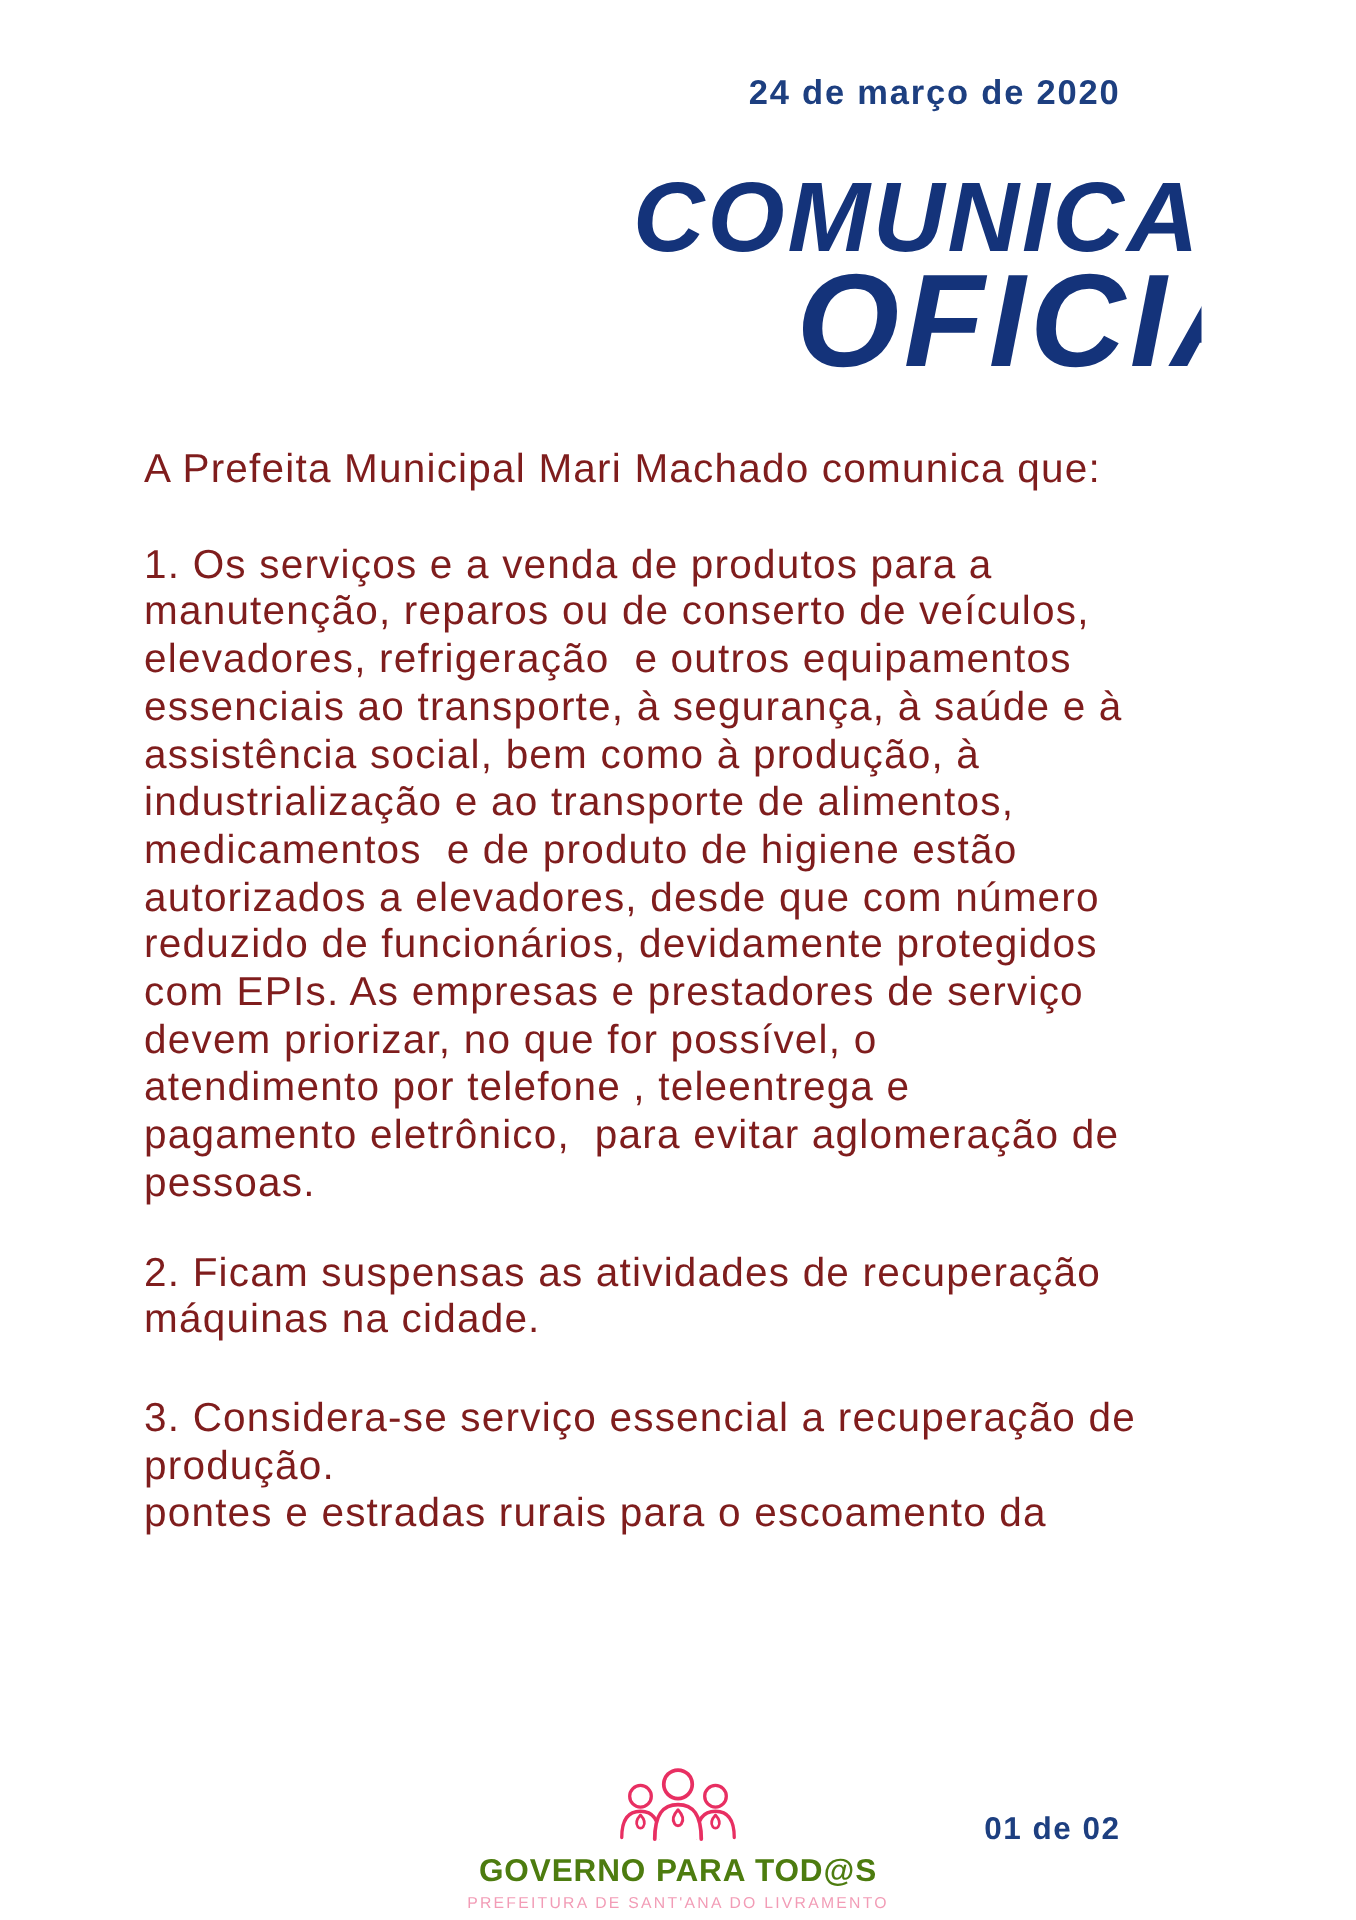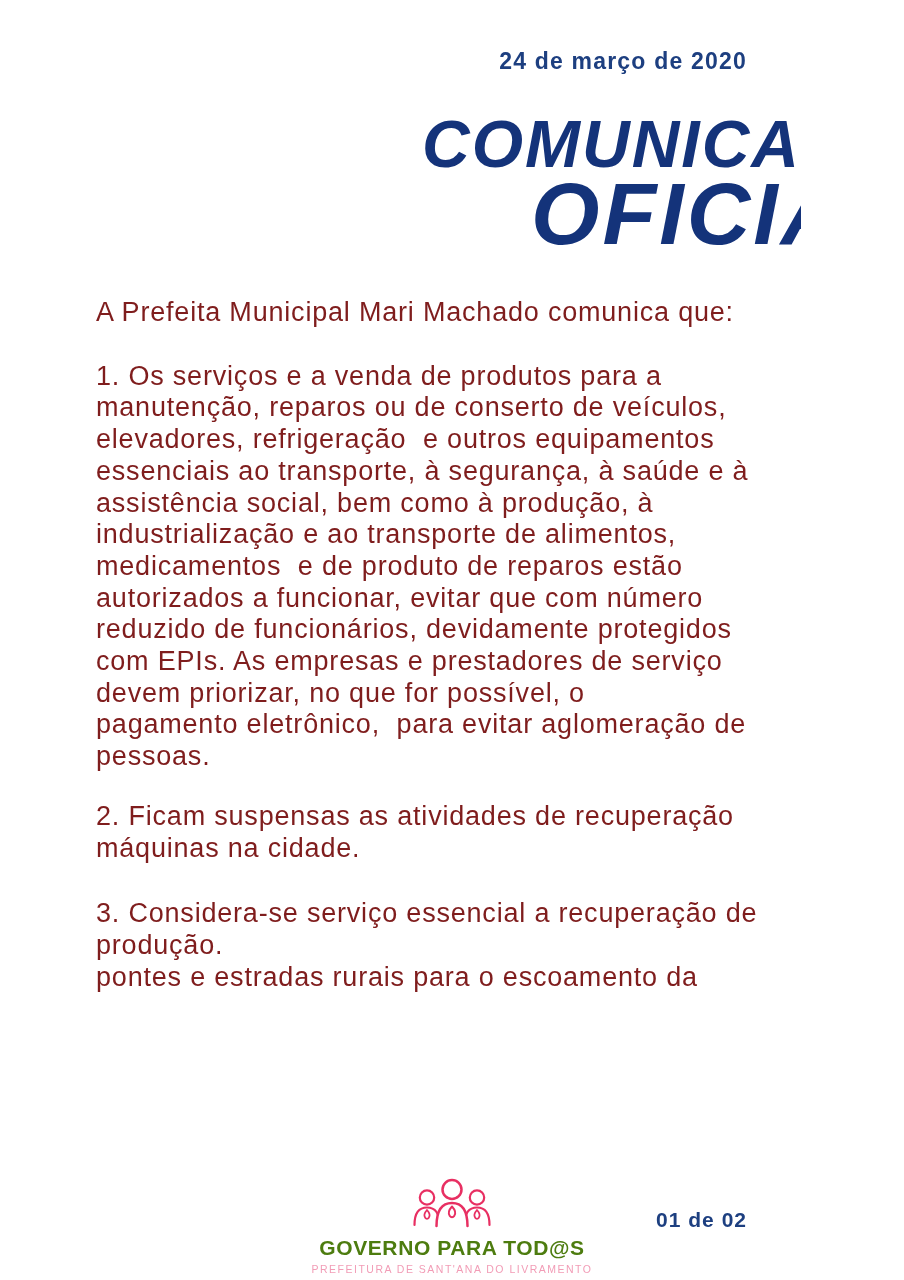--- a/index.html
+++ b/index.html
@@ -72,25 +72,26 @@
       <div class="line">A Prefeita Municipal Mari Machado comunica que:</div>
     </div>
 
     <div class="para1">
       <div class="line">1. Os serviços e a venda de produtos para a</div>
       <div class="line">manutenção, reparos ou de conserto de veículos,</div>
       <div class="line">elevadores, refrigeração  e outros equipamentos</div>
       <div class="line">essenciais ao transporte, à segurança, à saúde e à</div>
       <div class="line">assistência social, bem como à produção, à</div>
       <div class="line">industrialização e ao transporte de alimentos,</div>
-      <div class="line">medicamentos  e de produto de reparos estão</div>
-      <div class="line">autorizados a funcionar, evitar que com número</div>
+      <div class="line">medicamentos  e de produto de higiene estão</div>
+      <div class="line">autorizados a elevadores, desde que com número</div>
       <div class="line">reduzido de funcionários, devidamente protegidos</div>
       <div class="line">com EPIs. As empresas e prestadores de serviço</div>
       <div class="line">devem priorizar, no que for possível, o</div>
+      <div class="line">atendimento por telefone , teleentrega e</div>
       <div class="line">pagamento eletrônico,  para evitar aglomeração de</div>
       <div class="line">pessoas.</div>
     </div>
 
     <div class="para2">
       <div class="line">2. Ficam suspensas as atividades de recuperação</div>
       <div class="line">máquinas na cidade.</div>
     </div>
 
     <div class="para3">

